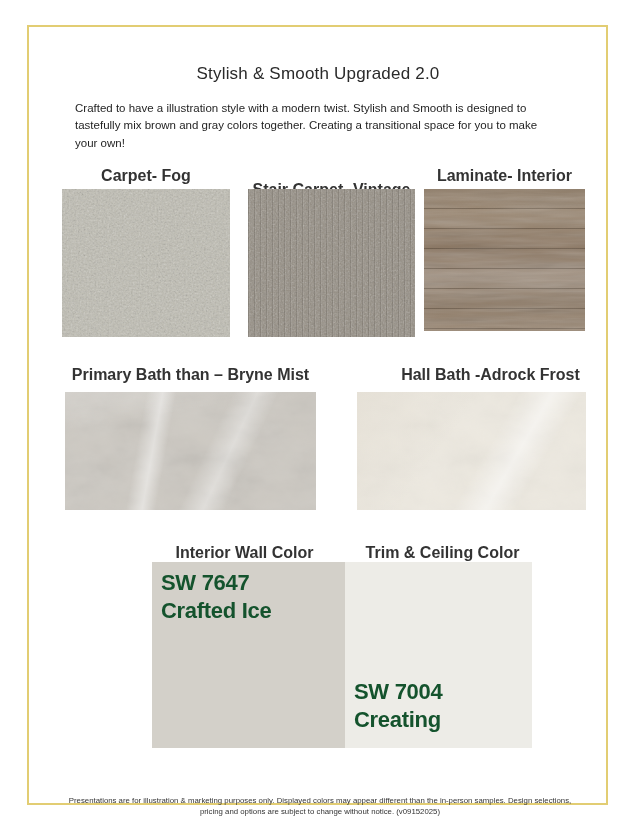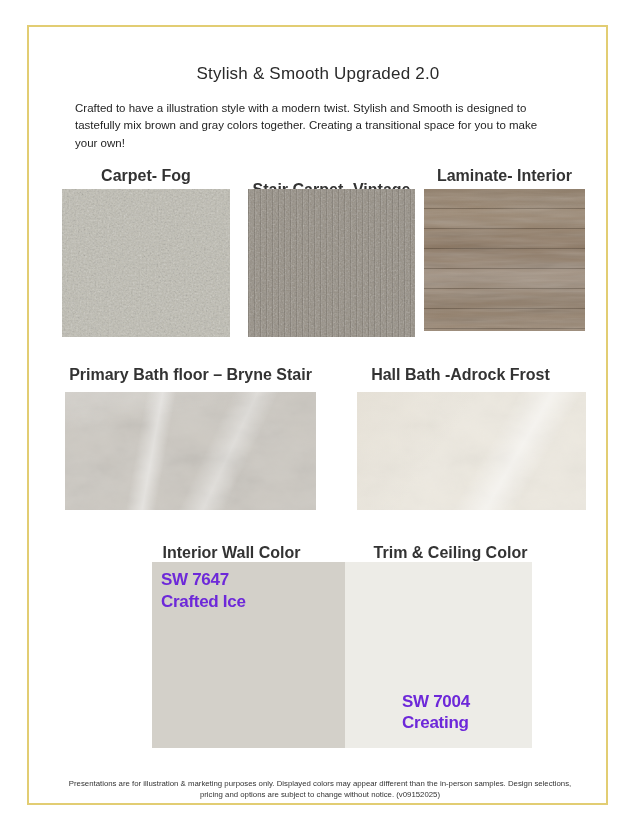--- a/index.html
+++ b/index.html
@@ -45,29 +45,29 @@
       linear-gradient(170deg, rgba(255,255,255,.18) 0%, transparent 25%);
   }
   .streaks-soft{
     position:absolute;inset:0;
     background:
       linear-gradient(120deg, transparent 55%, rgba(255,255,255,.5) 66%, transparent 76%),
       linear-gradient(125deg, rgba(222,215,202,.35) 0%, transparent 40%);
   }
   .chip{position:absolute;}
   .chip-text{
-    font-size:17px;font-weight:700;line-height:1.28;color:#6d28d9;letter-spacing:-.3px;
+    font-size:22px;font-weight:700;line-height:1.28;color:#14532d;letter-spacing:-.3px;
   }
   .chip-text.top{position:absolute;left:9px;top:7px;}
-  .chip-text.bottom{position:absolute;left:9px;bottom:14px;margin-left:48px;}
+  .chip-text.bottom{position:absolute;left:9px;bottom:14px;}
   .footer{
     position:absolute;left:0;top:779px;width:640px;text-align:center;
     font-size:7.8px;line-height:1.35;color:#333;
   }
-  .footer-inner{max-width:505px;margin:0 auto;}
+  .footer-inner{max-width:505px;margin:17px auto;}
   .hidden-defs{position:absolute;width:0;height:0;overflow:hidden;}
 </style>
 </head>
 <body>
 
 <svg class="hidden-defs" aria-hidden="true">
   <defs>
     <filter id="f-carpet" x="0" y="0" width="100%" height="100%">
       <feTurbulence type="fractalNoise" baseFrequency="0.55" numOctaves="3" seed="3" stitchTiles="stitch"></feTurbulence>
       <feColorMatrix type="saturate" values="0"></feColorMatrix>
@@ -110,39 +110,39 @@
   <div class="ribs"></div>
 </div>
 
 <div class="swatch" style="left: 424px; top: 189px; width: 161px; height: 142px; background-color: rgb(156, 136, 115);">
   <div class="planks"></div>
   <svg class="tex" style="opacity:.32">
     <rect width="100%" height="100%" filter="url(#f-wood)"></rect>
   </svg>
 </div>
 
-<div class="swatch-label" style="left:65px;top:366px;width:251px;">Primary Bath floor – Bryne Stair</div>
-<div class="swatch-label" style="left:346px;top:366px;width:229px;">Hall Bath -Adrock Frost</div>
+<div class="swatch-label" style="left:65px;top:366px;width:251px;">Primary Bath than – Bryne Mist</div>
+<div class="swatch-label" style="left:376px;top:366px;width:229px;">Hall Bath -Adrock Frost</div>
 
 <div class="swatch" style="left: 65px; top: 392px; width: 251px; height: 118px; background-color: rgb(205, 201, 194);">
   <svg class="tex" style="opacity:.25">
     <rect width="100%" height="100%" filter="url(#f-marble)"></rect>
   </svg>
   <div class="streaks"></div>
 </div>
 
 <div class="swatch" style="left: 357px; top: 392px; width: 229px; height: 118px; background-color: rgb(237, 233, 224);">
   <svg class="tex" style="opacity:.12">
     <rect width="100%" height="100%" filter="url(#f-marble)"></rect>
   </svg>
   <div class="streaks-soft"></div>
 </div>
 
-<div class="swatch-label" style="left:135px;top:544px;width:193px;">Interior Wall Color</div>
-<div class="swatch-label" style="left:357px;top:544px;width:187px;">Trim &amp; Ceiling Color</div>
+<div class="swatch-label" style="left:148px;top:544px;width:193px;">Interior Wall Color</div>
+<div class="swatch-label" style="left:349px;top:544px;width:187px;">Trim &amp; Ceiling Color</div>
 
 <div class="chip" style="left: 152px; top: 562px; width: 193px; height: 186px; background-color: rgb(211, 208, 201);">
   <div class="chip-text top">
     <div>SW 7647</div>
     <div>Crafted Ice</div>
   </div>
 </div>
 
 <div class="chip" style="left: 345px; top: 562px; width: 187px; height: 186px; background-color: rgb(237, 236, 231);">
   <div class="chip-text bottom">

